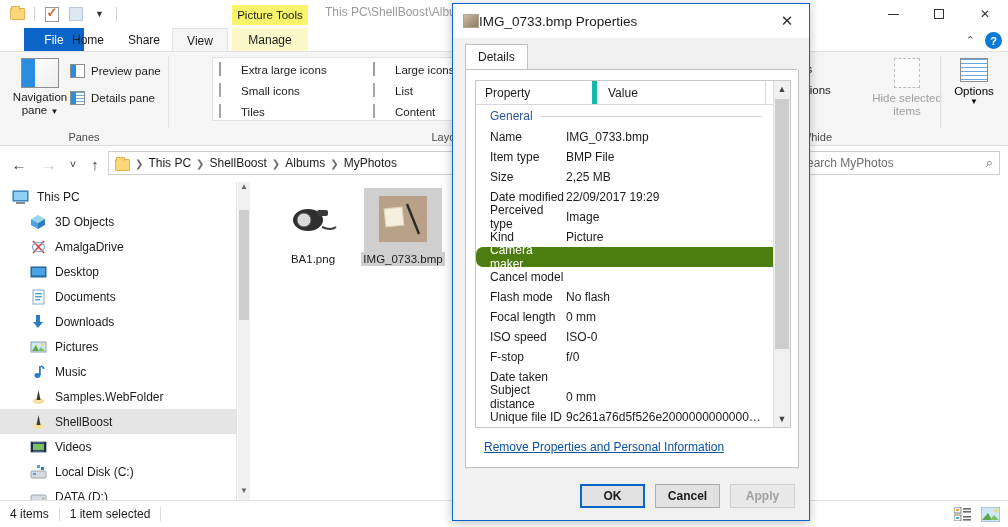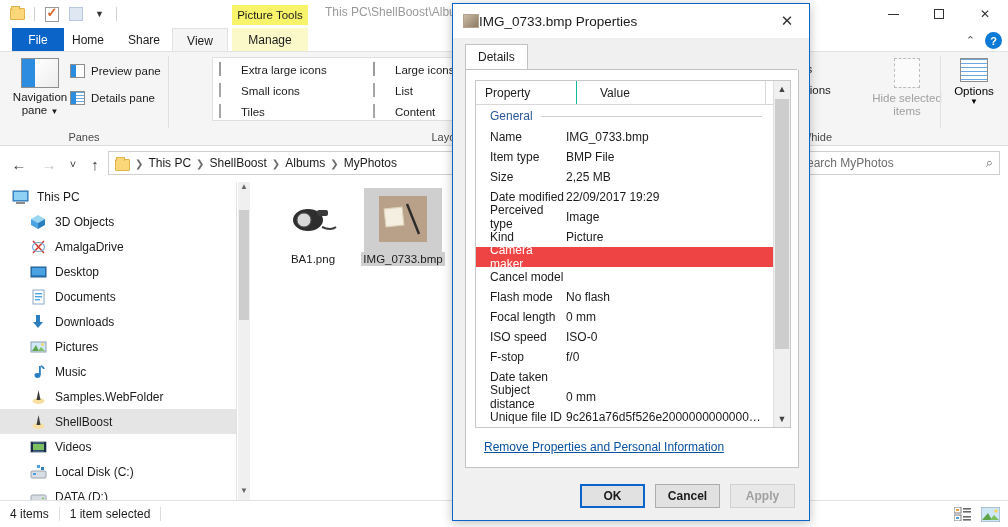--- a/index.html
+++ b/index.html
@@ -45,21 +45,21 @@
   }
   .wincontrols { position:absolute; right:0; top:0; display:flex; height:28px; }
   .wc { width:46px; height:28px; display:flex; align-items:center; justify-content:center; color:#333; font-size:12px; }
   .wc .bar { width:11px; height:1px; background:#333; display:block; }
   .wc .box { width:10px; height:10px; border:1px solid #333; display:block; }
 
   
   .tabstrip { position:absolute; left:0; top:28px; width:1008px; height:24px; background:#fff; }
   .tab { position:absolute; top:0; height:24px; display:flex; align-items:center; justify-content:center;
          font-size:12px; color:#1b1b1b; }
-  .tab.file { left:12px; width:52px; background:#0b64c8; color:#fff;text-align:right; }
+  .tab.file { left:24px; width:60px; background:#0b64c8; color:#fff;text-align:right; }
   .tab.home { left:60px; width:56px; }
   .tab.share { left:116px; width:56px; }
   .tab.view { left:172px; width:56px; background:#f5f5f5; border:1px solid #e2e2e2; border-bottom:none; }
   .tab.manage { left:232px; width:76px; background:#fbf9c9; }
   .tabstrip-underline { position:absolute; left:0; top:51px; width:1008px; height:1px; background:#e2e2e2; }
 
   .help-row { position:absolute; right:6px; top:32px; display:flex; align-items:center; gap:10px; }
   .chev-up { font-size:11px; color:#555; }
   .help-circle {
     width:17px; height:17px; border-radius:50%; background:#0b7ad6; color:#fff;
@@ -158,27 +158,27 @@
   .dlg-tabs { position:relative; height:26px; margin-top:6px; padding-left:12px; }
   .dlg-tab { display:inline-flex; align-items:center; justify-content:center; height:25px; padding:0 12px;
              font-size:12px; background:#fff; border:1px solid #c2c2c2; border-bottom:none; color:#1b1b1b; }
   .dlg-tabline { position:absolute; left:12px; right:12px; bottom:0; height:1px; background:#c2c2c2; }
   .dlg-page { position:absolute; left:12px; top:66px; width:334px; height:398px; background:#fff;
               border:1px solid #c2c2c2; border-top:none; }
 
   .proplist { position:absolute; left:9px; top:10px; width:316px; height:348px; border:1px solid #c8c8c8; background:#fff; overflow:hidden; }
   .ph-row { position:relative; height:24px; border-bottom:1px solid #d8d8d8; display:flex; align-items:center; font-size:12px; color:#1b1b1b; }
   .ph-prop { width:100px; padding-left:9px; }
-  .ph-val { flex:1; padding-left:23px; border-left:1px solid #14b8a6; height:100%; display:flex; align-items:center; }
+  .ph-val { flex:1; padding-left:11px; border-left:5px solid #14b8a6; height:100%; display:flex; align-items:center;margin-left:16px; }
   .ph-end { width:25px; border-left:1px solid #d8d8d8; height:100%; }
   .grp-head { height:22px; display:flex; align-items:center; padding-left:14px; gap:8px; }
   .grp-head-txt { font-size:12px; color:#2a5699; }
   .grp-head-line { flex:1; height:1px; background:#d0d0d0; margin-right:28px; }
   .prow { height:20px; display:flex; align-items:center; font-size:12px; color:#1b1b1b; }
-  .prow.hl { background:#ef4444; color:#fff; }
+  .prow.hl { background:#4d7c0f; color:#fff;border-radius:7px; }
   .pname { width:90px; padding-left:14px; }
   .pval { flex:1; }
   .pl-scroll { position:absolute; right:0; top:0; width:17px; height:100%; background:#f0f0f0; border-left:1px solid #e0e0e0; }
   .pl-scroll .ar { position:absolute; left:0; width:16px; height:16px; display:flex; align-items:center; justify-content:center;
                    font-size:9px; color:#444; }
   .pl-scroll .thumb { position:absolute; left:1px; top:18px; width:14px; height:250px; background:#cdcdcd; }
 
   .remove-link { position:absolute; left:18px; top:370px; font-size:12px; color:#0b52a0; }
 
   .dlg-buttons { position:absolute; left:0; bottom:0; width:100%; height:48px; display:flex; align-items:center; justify-content:flex-end;

